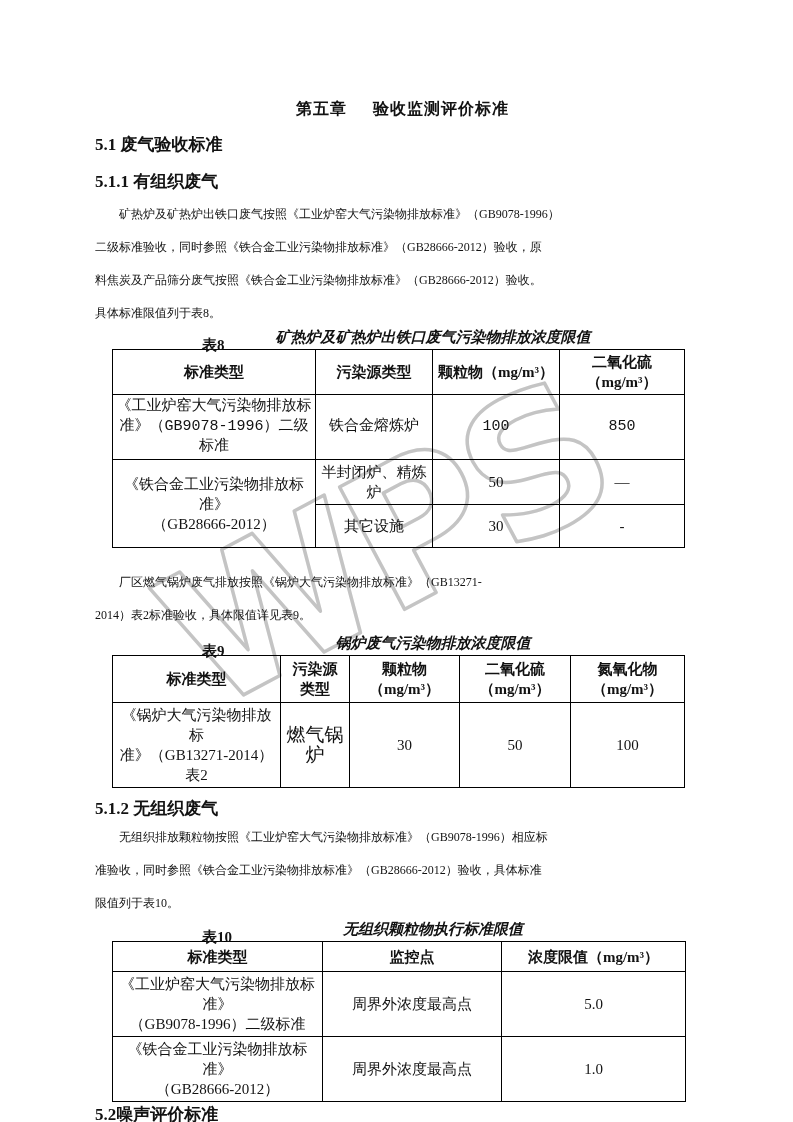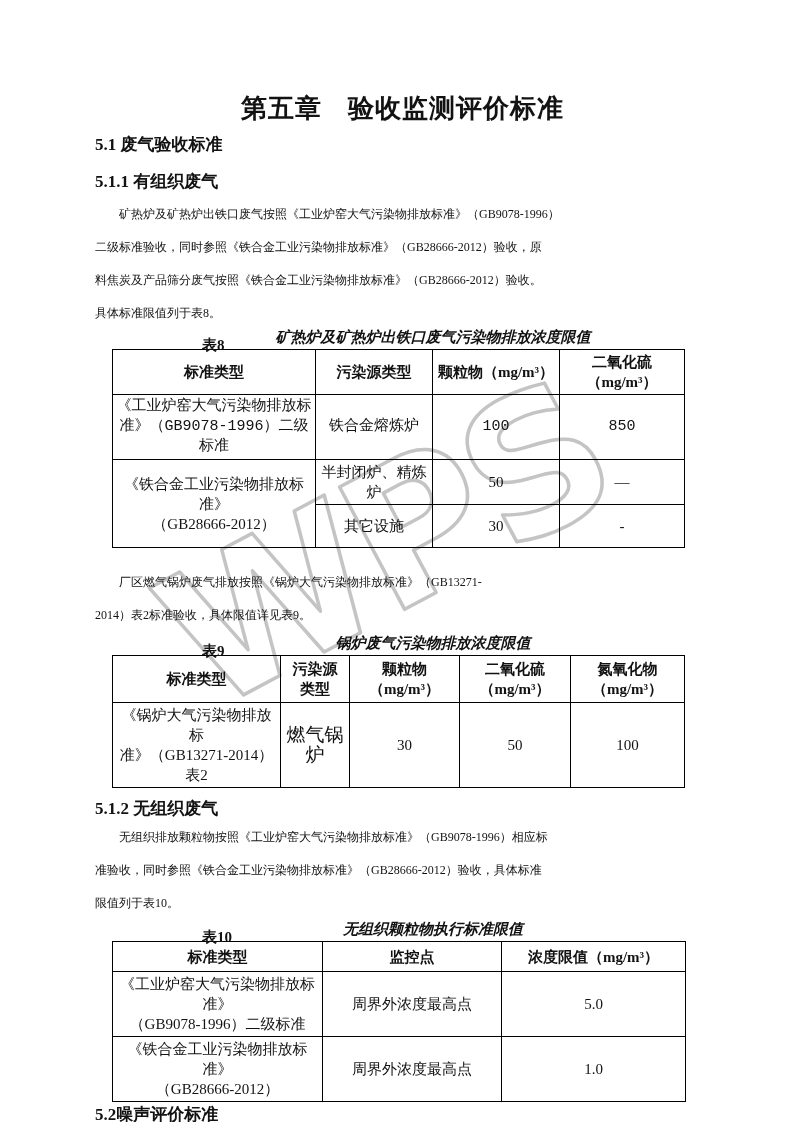--- a/index.html
+++ b/index.html
@@ -16,21 +16,21 @@
     font-family:"DejaVu Sans","Liberation Sans",sans-serif;
     font-weight:bold;
     letter-spacing:-6px;
   }
   .content{
     position:relative;z-index:1;
     padding:96px 83px 0 95px;
   }
   .doc-title{
     margin:0;
-    font-size:26px;font-weight:bold;
+    font-size:16px;font-weight:bold;
     line-height:26px;
     text-align:center;
     letter-spacing:1px;
   }
   .title-gap{display:inline-block;width:26px;}
   .h-main{
     margin:12px 0 16px 0;
     font-size:17px;font-weight:bold;line-height:21px;
   }
   .h-sub{margin:10px 0 0 0;font-size:17px;font-weight:bold;line-height:21px;}

